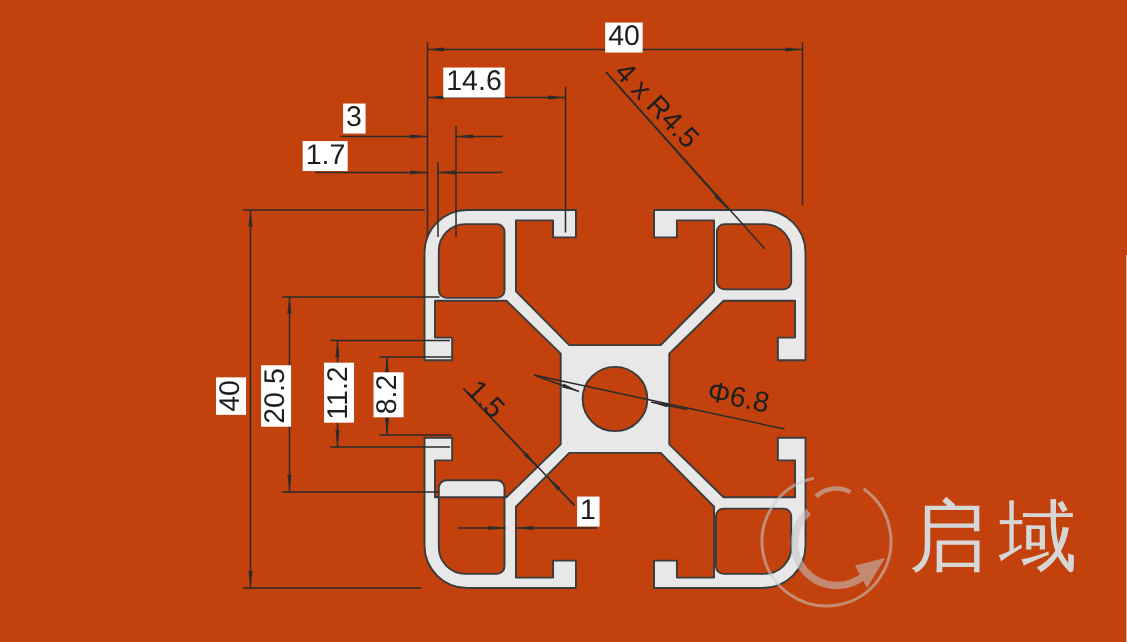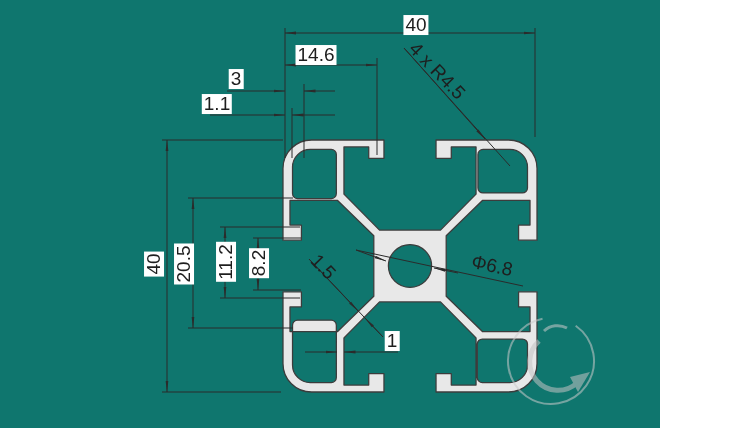--- a/index.html
+++ b/index.html
@@ -1,16 +1,16 @@
 <!DOCTYPE html>
 <html><head>
 <meta charset="utf-8">
 <style>
   html,body{margin:0;padding:0;background:#fff;}
-  #canvas{position:relative;width:660px;height:428px;background:#0f766e;overflow:hidden;
+  #canvas{position:relative;width:751px;height:428px;background:#c2410c;overflow:hidden;
           font-family:"Liberation Sans",sans-serif;}
   #drawing{position:absolute;left:0;top:0;}
   .dim{position:absolute;font-size:19px;color:#1e1e1e;white-space:nowrap;line-height:1.05;
        transform:translate(-50%,-50%);z-index:3;}
   .bg{background:#fff;padding:0 2px;}
   .r90{transform:translate(-50%,-50%) rotate(-90deg);}
   .r46{transform:translate(-50%,-50%) rotate(46deg);}
   .r12{transform:translate(-50%,-50%) rotate(12deg);}
   .wm-text{position:absolute;font-size:52px;letter-spacing:8px;color:#d6d6d6;
            transform:translate(-50%,-50%);z-index:2;white-space:nowrap;}
@@ -109,32 +109,33 @@
       <line x1="458" y1="273" x2="434" y2="268" marker-end="url(#ae)"></line>
     </g>
   </svg>
 
   <span class="dim bg" style="left:416px;top:25px">40</span>
 
   <span class="dim bg" style="left:316px;top:55px">14.6</span>
 
   <span class="dim bg" style="left:236px;top:79px">3</span>
 
-  <span class="dim bg" style="left:217px;top:104px">1.1</span>
+  <span class="dim bg" style="left:217px;top:104px">1.7</span>
 
   <span class="dim r46" style="left:437px;top:71px">4 x R4.5</span>
 
   <span class="dim bg r90" style="left:154px;top:264px">40</span>
 
   <span class="dim bg r90" style="left:184px;top:264px">20.5</span>
 
   <span class="dim bg r90" style="left:226px;top:262px">11.2</span>
 
   <span class="dim bg r90" style="left:259px;top:263px">8.2</span>
 
   <span class="dim r46" style="left:323px;top:267px">1.5</span>
 
   <span class="dim r12" style="left:492px;top:266px">Φ6.8</span>
 
   <span class="dim bg" style="left:392px;top:341px">1</span>
 
+  <span class="wm-text" style="left:666px;top:358px">启域</span>
 
 </div>
 
 </body></html>

